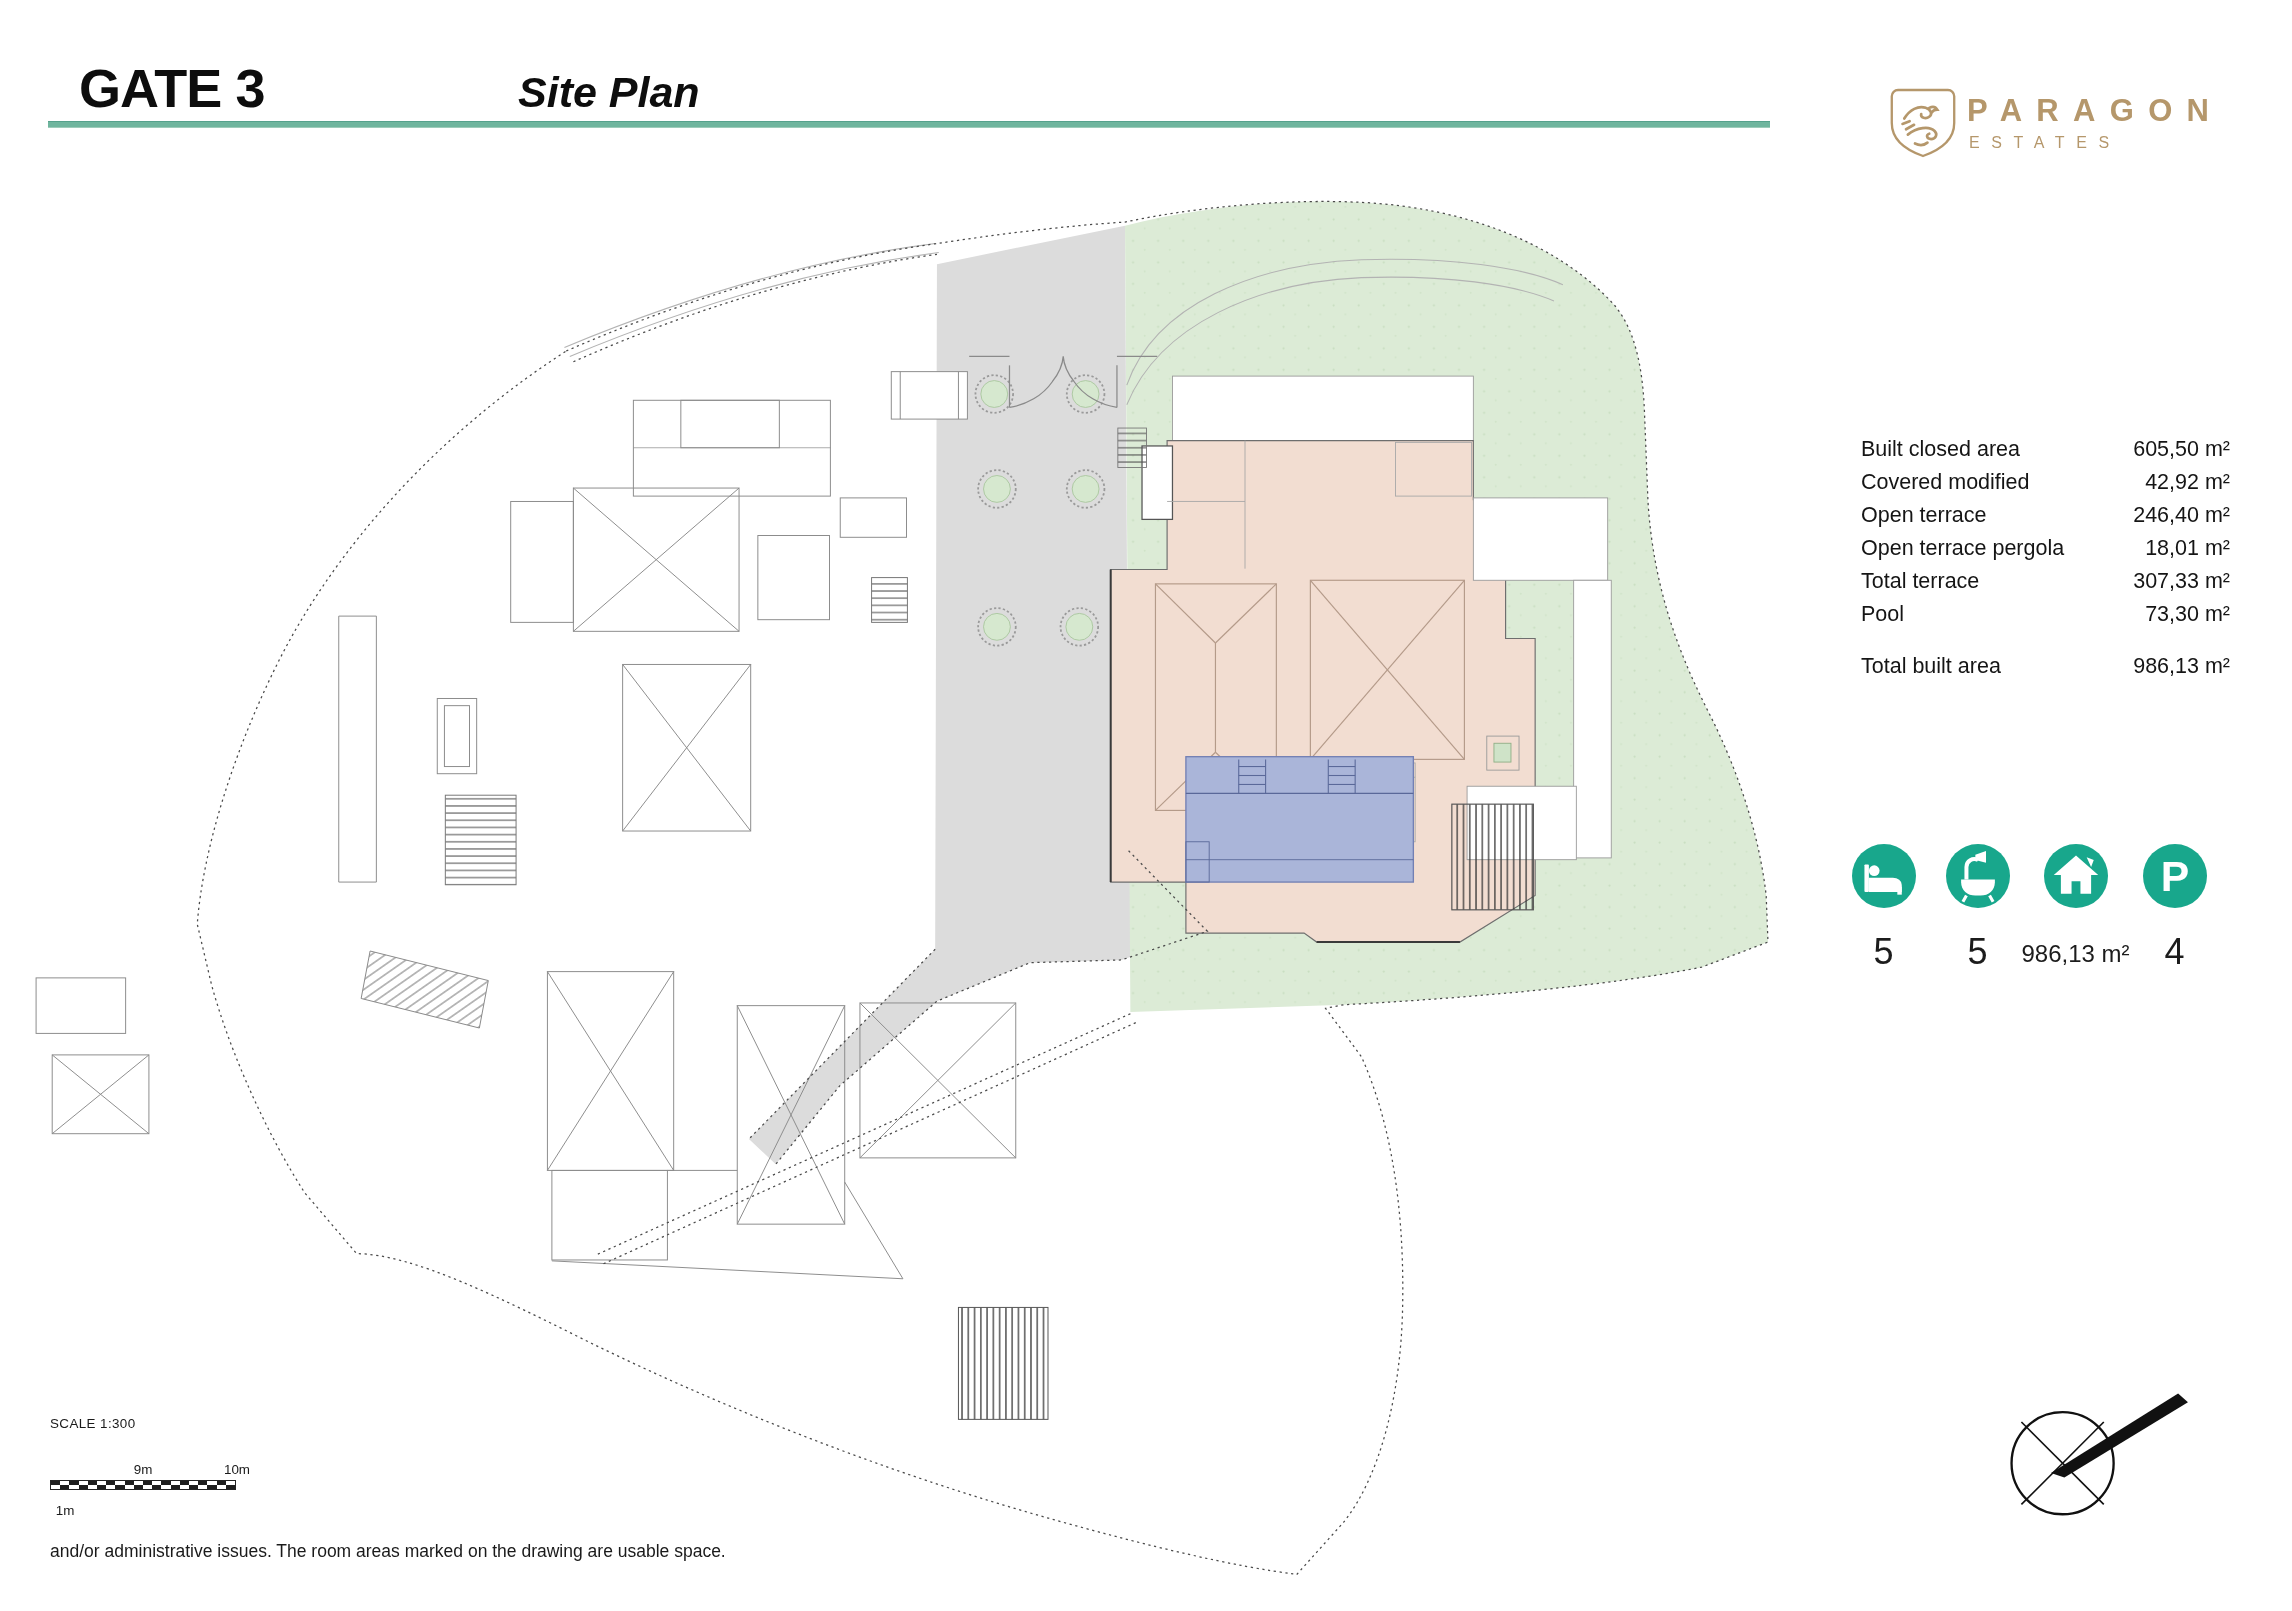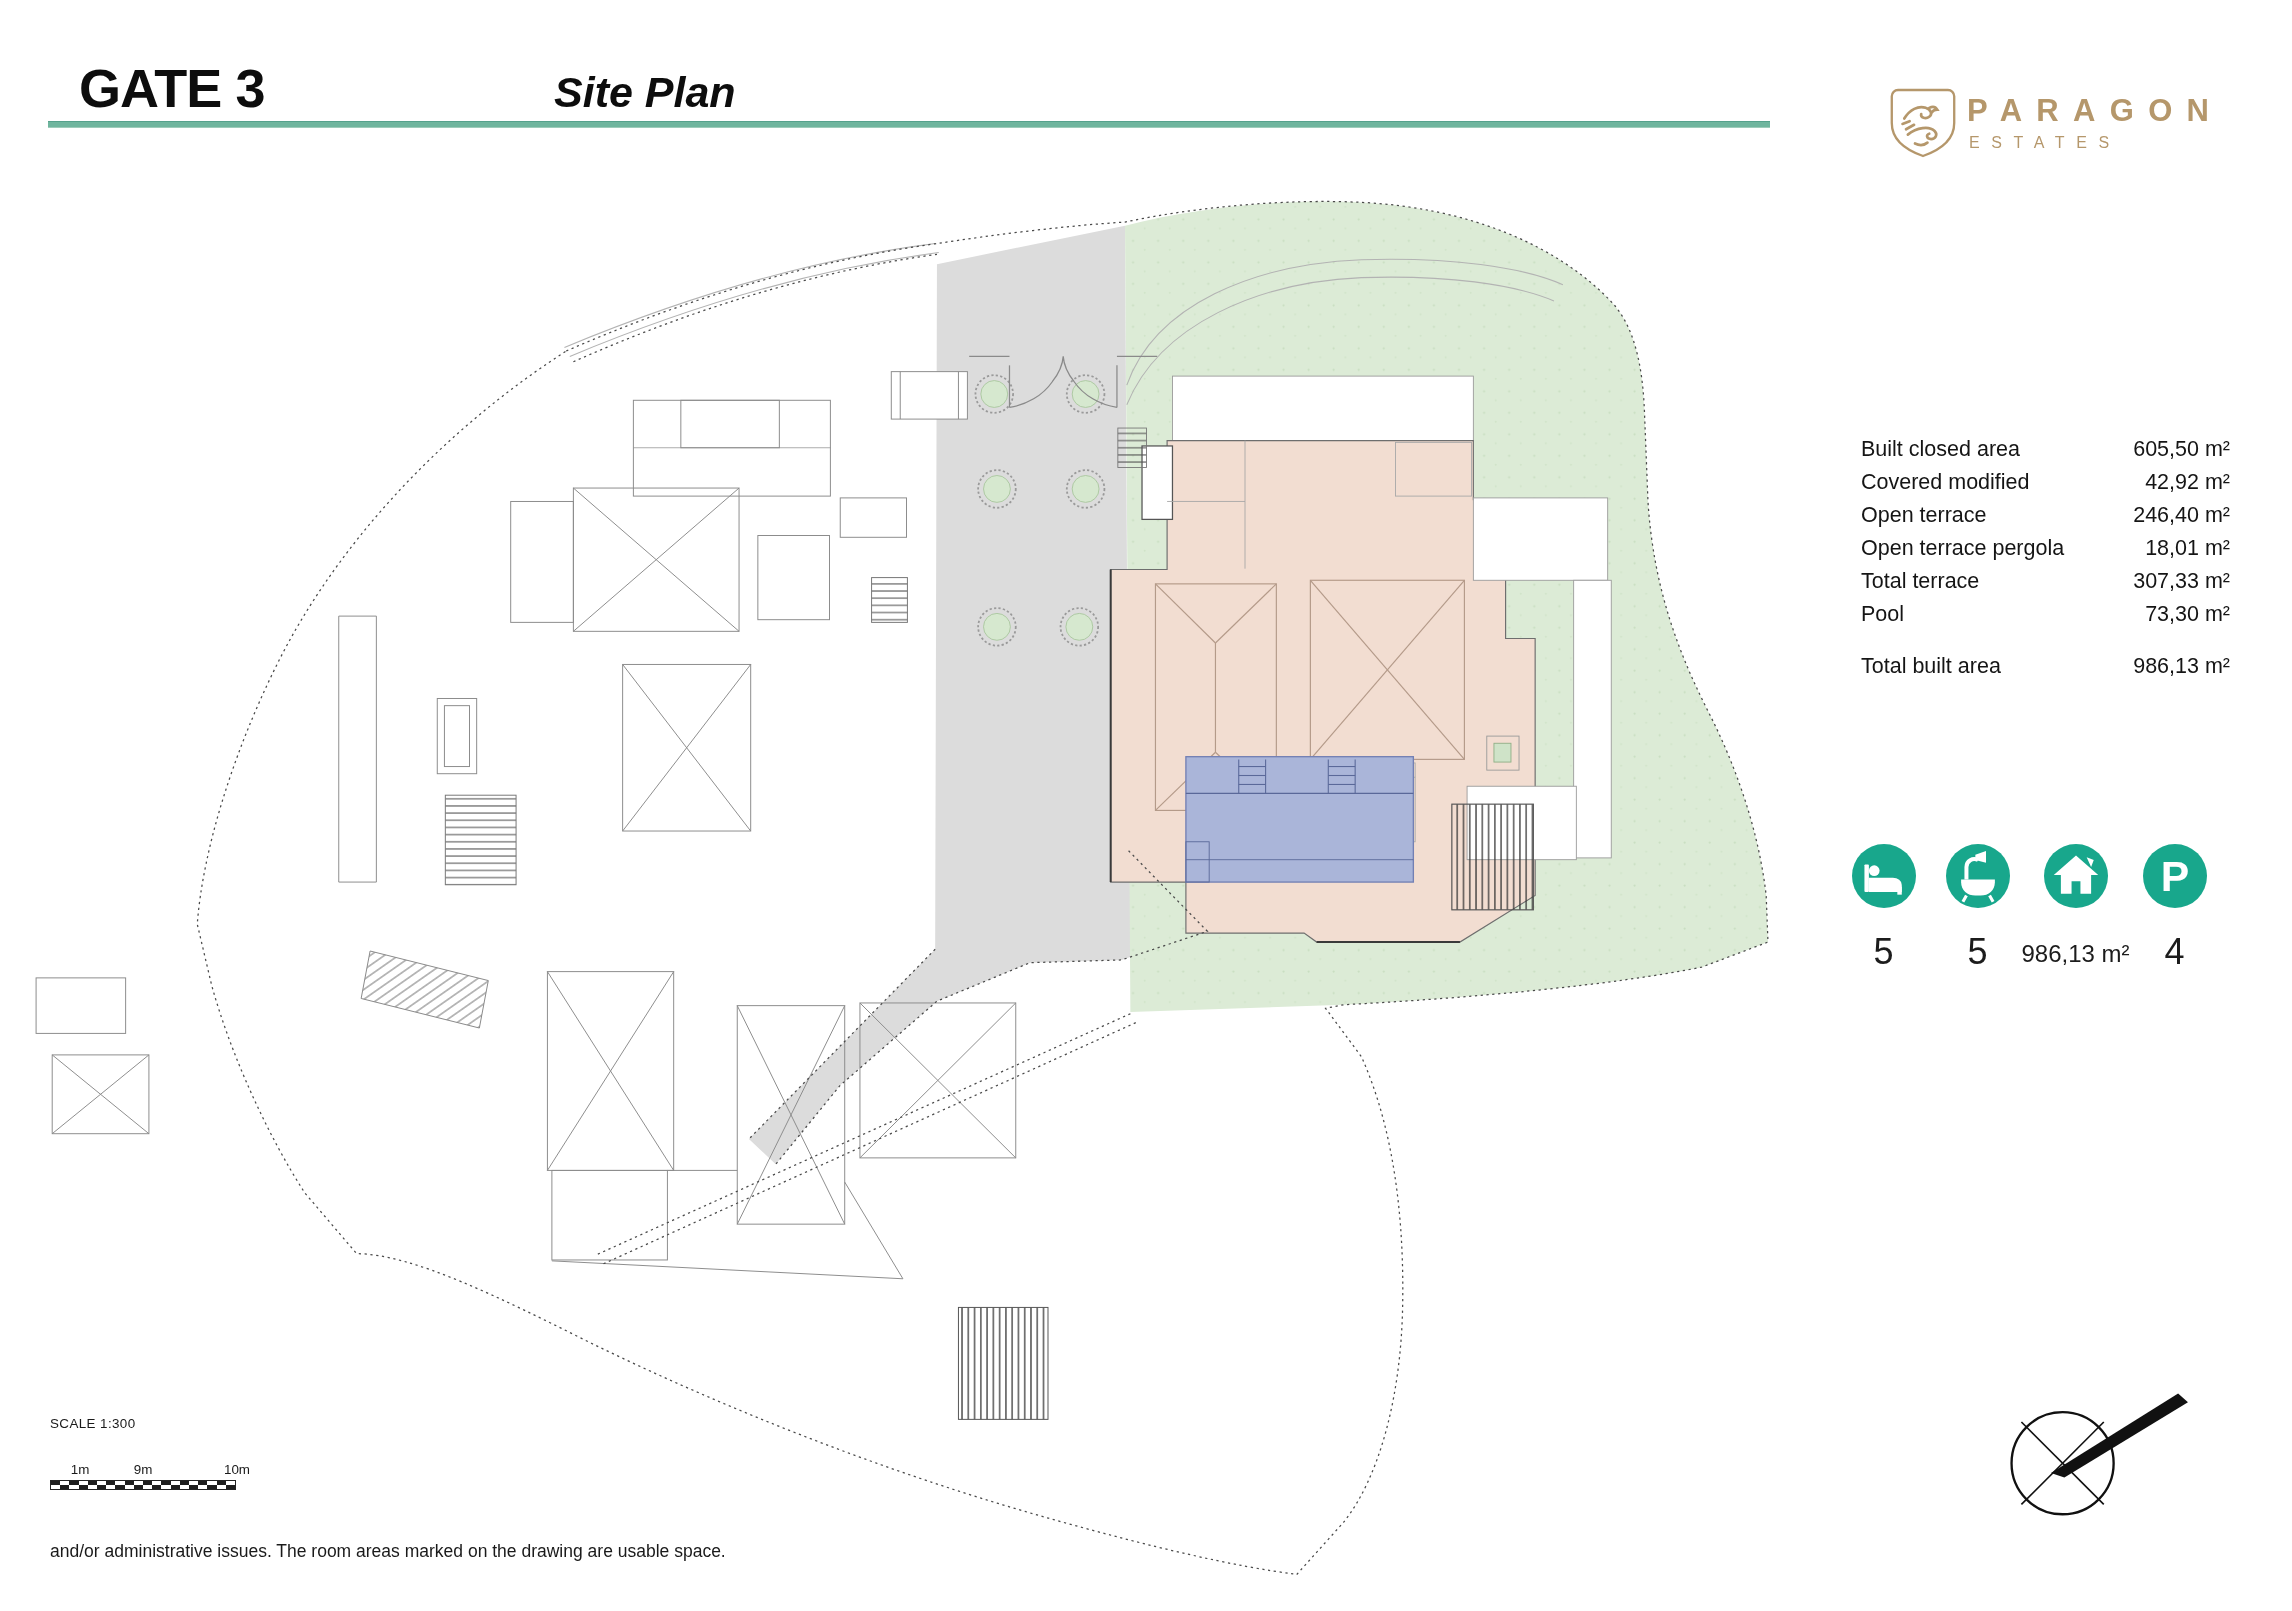--- a/index.html
+++ b/index.html
@@ -2,21 +2,21 @@
 <html style="font-size:14.3px"><head>
 <meta charset="utf-8">
 <style>
   html,body{margin:0;padding:0;background:#ffffff;}
   .page{position:relative;width:2293px;height:1611px;background:#fff;overflow:hidden;
         font-family:"Liberation Sans", sans-serif;color:#111;}
   .abs{position:absolute;}
 
   
   .title{left:79px;top:57px;font-size:54px;font-weight:bold;letter-spacing:-0.9px;color:#0d0d0d;}
-  .subtitle{left:518px;top:68px;font-size:43px;font-weight:bold;font-style:italic;color:#0d0d0d;margin-left:36px;}
+  .subtitle{left:518px;top:68px;font-size:43px;font-weight:bold;font-style:italic;color:#0d0d0d;}
   .rule{left:48px;top:121px;width:1722px;height:5.4px;background:#6fb59e;border-top:0.9px solid #55a18c;border-bottom:0.9px solid #9dccba;}
 
   
   .brand-name{left:1967px;top:93px;font-size:31px;font-weight:600;letter-spacing:14.3px;color:#B5976B;}
   .brand-sub{left:1969px;top:134px;font-size:16px;font-weight:500;letter-spacing:11.6px;color:#B5976B;}
 
   
   .area-table{left:1861px;top:433px;width:369px;font-size:21.5px;font-weight:500;color:#151515;}
   .area-row{display:flex;justify-content:space-between;line-height:33px;}
   .area-row.total{margin-top:19px;}
@@ -330,21 +330,21 @@
   </div>
 
   <div class="abs feature" style="left:2112px;top:844px;">
     <svg width="64" height="64" viewBox="0 0 72 72" style="margin:0 auto;">
       <circle cx="36" cy="36" r="36" fill="#18A78C"></circle>
       <text x="36" y="53" text-anchor="middle" font-family="Liberation Sans, sans-serif" font-size="48" font-weight="bold" fill="#ffffff">P</text>
     </svg>
     <span class="val">4</span>
   </div>
 
-  <span class="abs tick" style="left:80px;">1m</span>
+  <span class="abs tick" style="left:65px;margin-top:41px;">1m</span>
   <span class="abs tick" style="left:143px;">9m</span>
   <span class="abs tick" style="left:237px;">10m</span>
   <div class="abs scalebar"></div>
   <div class="abs scale-label">SCALE 1:300</div>
 
   <div class="abs disclaimer">
     <div>and/or administrative issues. The room areas marked on the drawing are usable space.</div>
   </div>
 
 </div>

